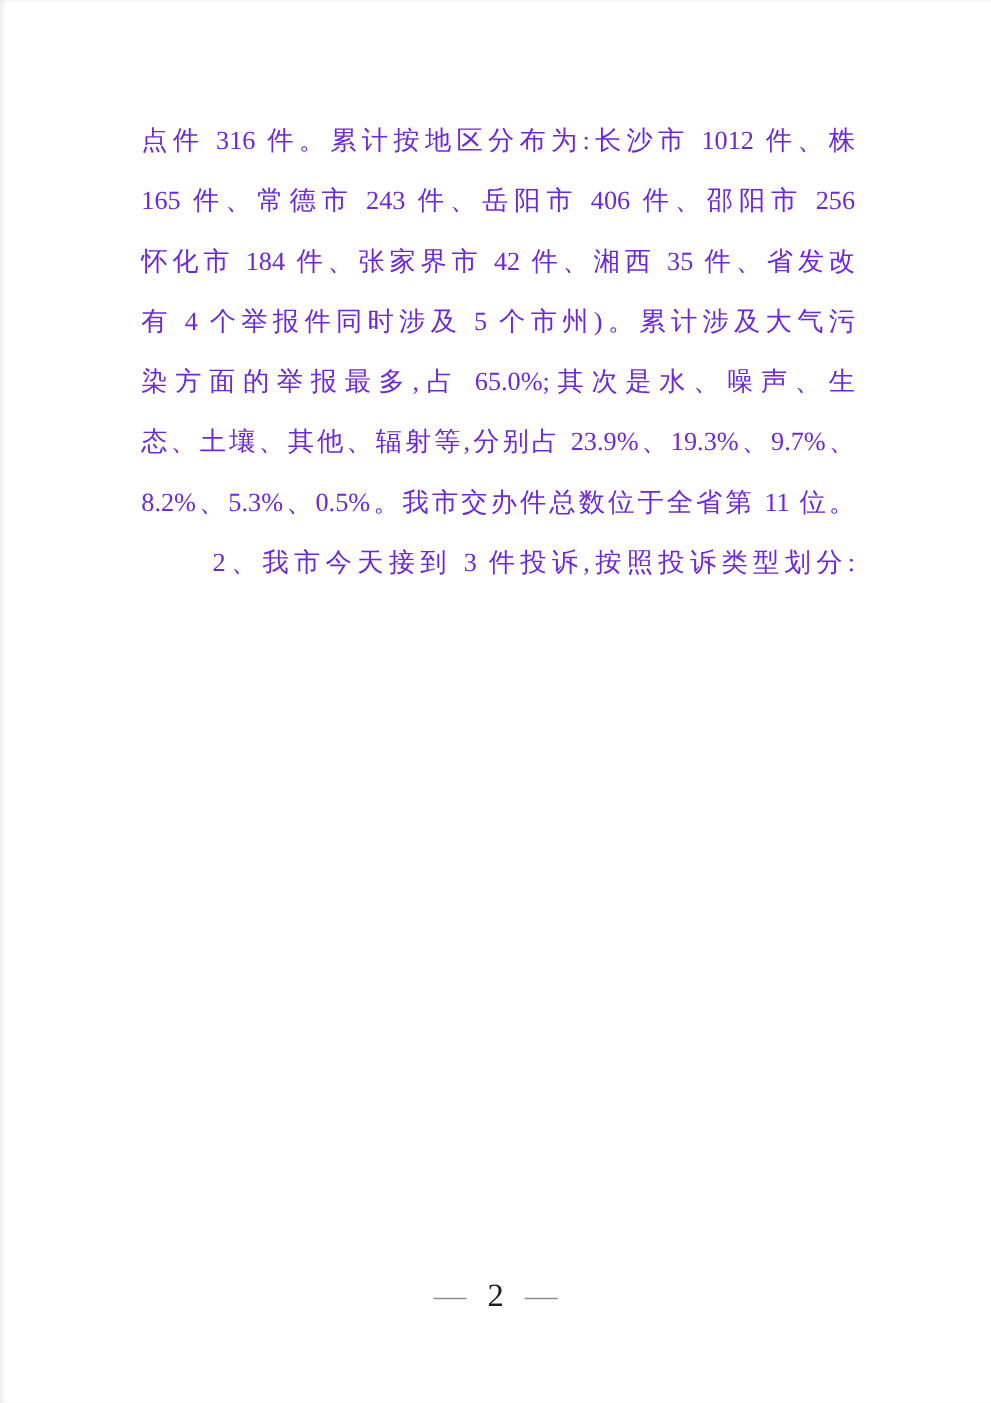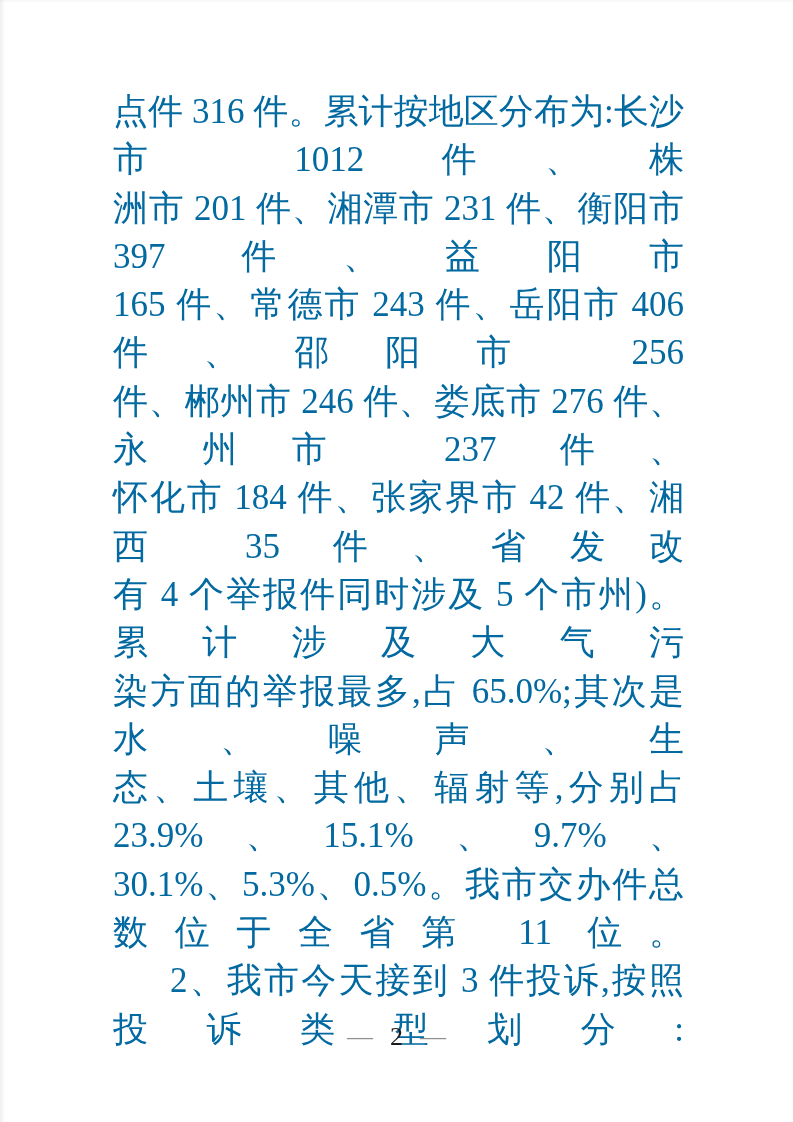--- a/index.html
+++ b/index.html
@@ -22,23 +22,23 @@
     overflow: hidden;
   }
   .content {
     position: absolute;
     left: 113px;
     top: 88px;
     width: 571px;
   }
   .line {
     font-family: "Liberation Serif", "DejaVu Serif", serif;
-    font-size: 35px;
+    font-size: 21px;
     line-height: 48.3px;
-    color: #0369a1;
+    color: #6d28d9;
     letter-spacing: 0;
   }
   .line.j {
     text-align: justify;
     text-align-last: justify;
   }
   .line.indent {
     text-indent: 57px;
   }
   .footer {
@@ -58,27 +58,25 @@
     color: #1b1b1b;
     margin: 0 17px;
   }
 </style>
 </head>
 <body>
 
 <div class="page">
   <div class="content">
       <div class="line j">点件 316 件。累计按地区分布为:长沙市 1012 件、株</div>
-      <div class="line j">洲市 201 件、湘潭市 231 件、衡阳市 397 件、益阳市</div>
       <div class="line j">165 件、常德市 243 件、岳阳市 406 件、邵阳市 256</div>
-      <div class="line j">件、郴州市 246 件、娄底市 276 件、永州市 237 件、</div>
       <div class="line j">怀化市 184 件、张家界市 42 件、湘西 35 件、省发改</div>
       <div class="line j">有 4 个举报件同时涉及 5 个市州)。累计涉及大气污</div>
       <div class="line j">染方面的举报最多,占 65.0%;其次是水、噪声、生</div>
-      <div class="line j">态、土壤、其他、辐射等,分别占 23.9%、15.1%、9.7%、</div>
-      <div class="line j">30.1%、5.3%、0.5%。我市交办件总数位于全省第 11 位。</div>
+      <div class="line j">态、土壤、其他、辐射等,分别占 23.9%、19.3%、9.7%、</div>
+      <div class="line j">8.2%、5.3%、0.5%。我市交办件总数位于全省第 11 位。</div>
       <div class="line j indent">2、我市今天接到 3 件投诉,按照投诉类型划分:</div>
     </div>
 
   <div class="footer">
     <span class="dash">—</span><span class="pagenum">2</span><span class="dash">—</span>
   </div>
 </div>
 
 </body></html>

